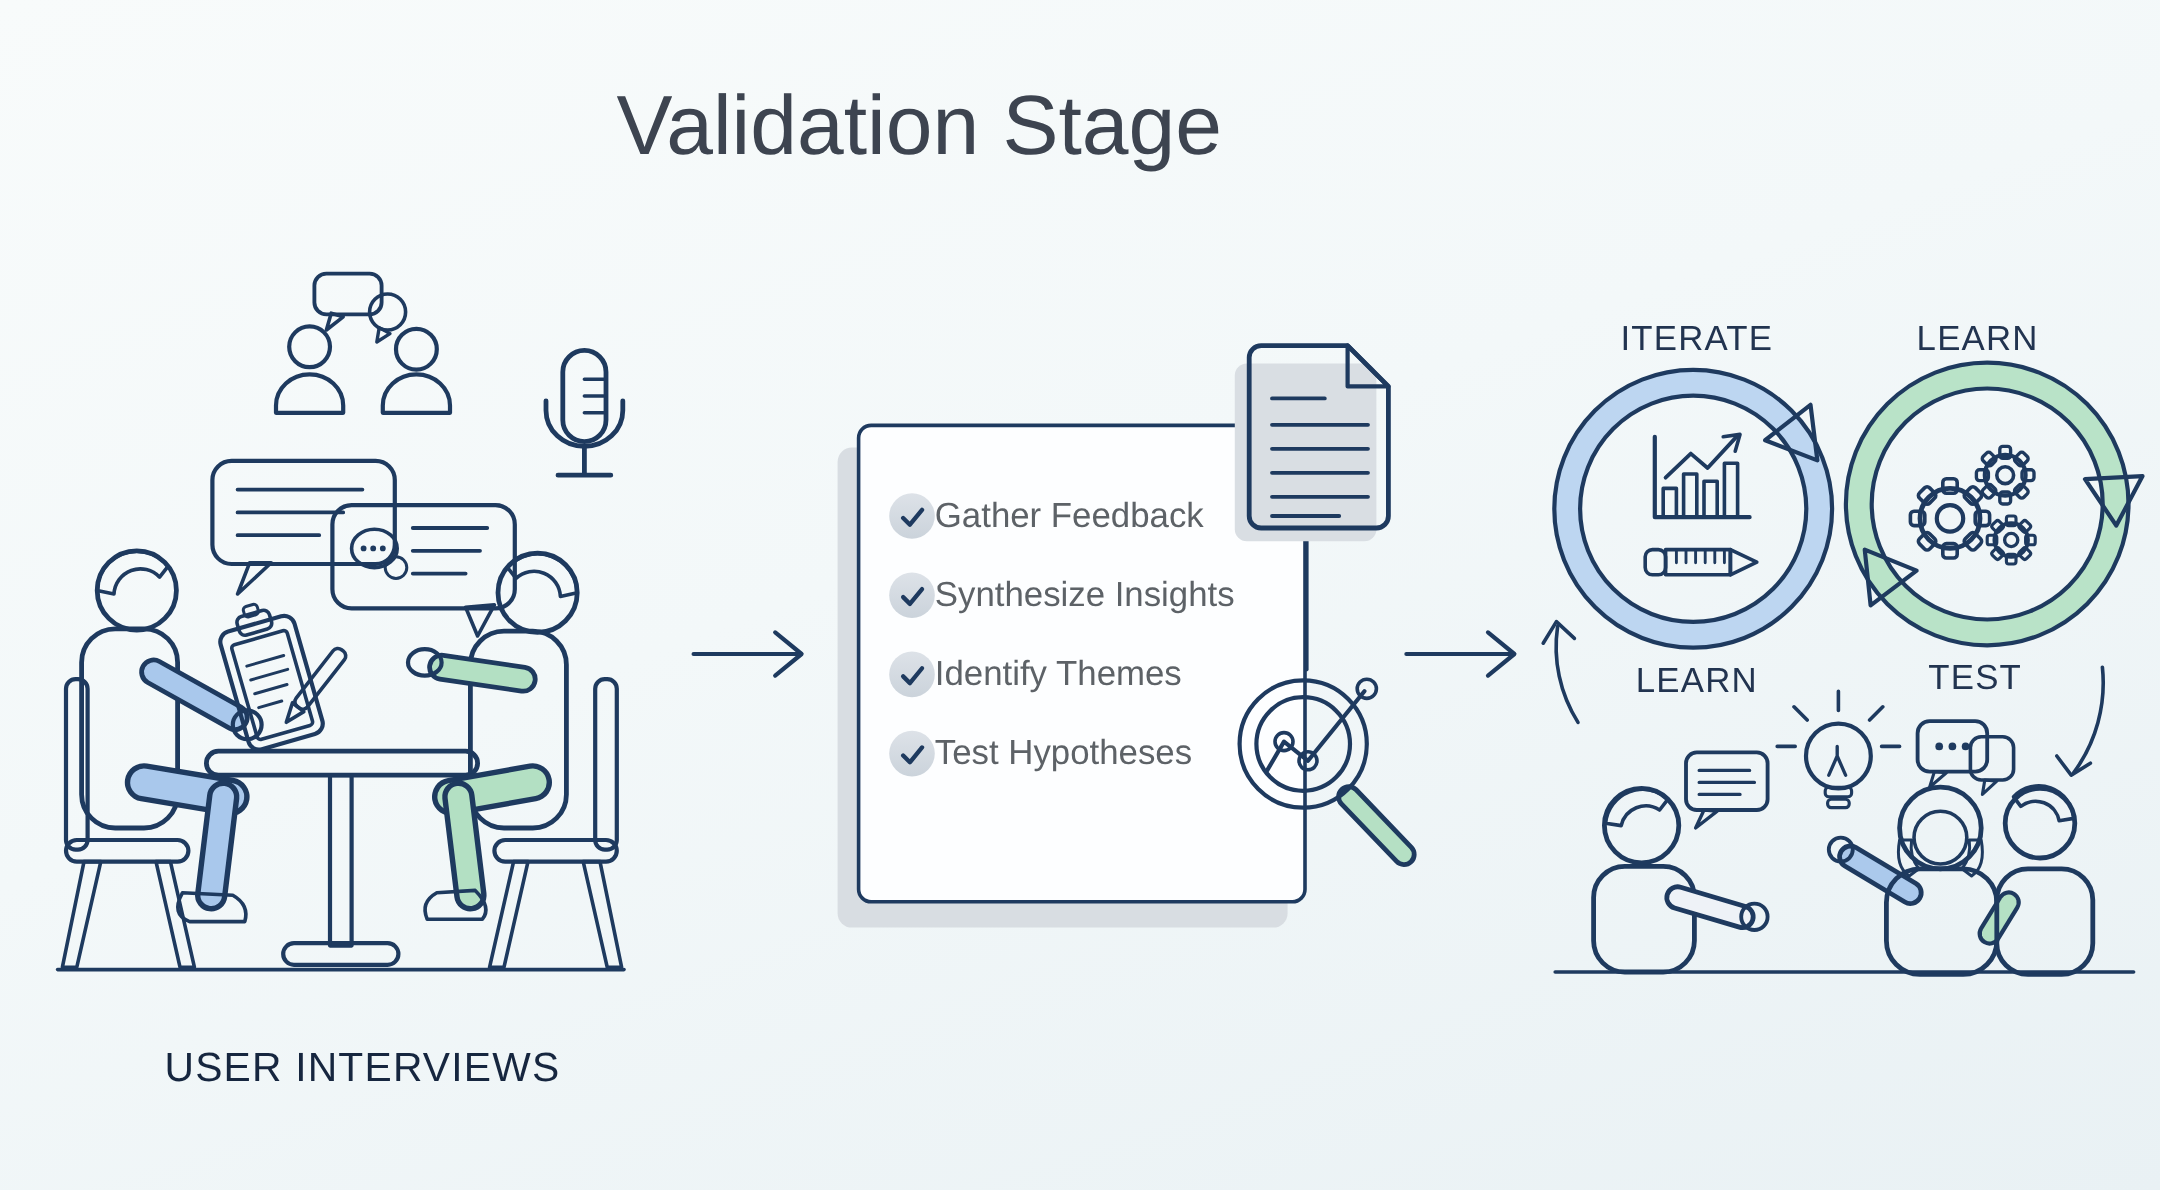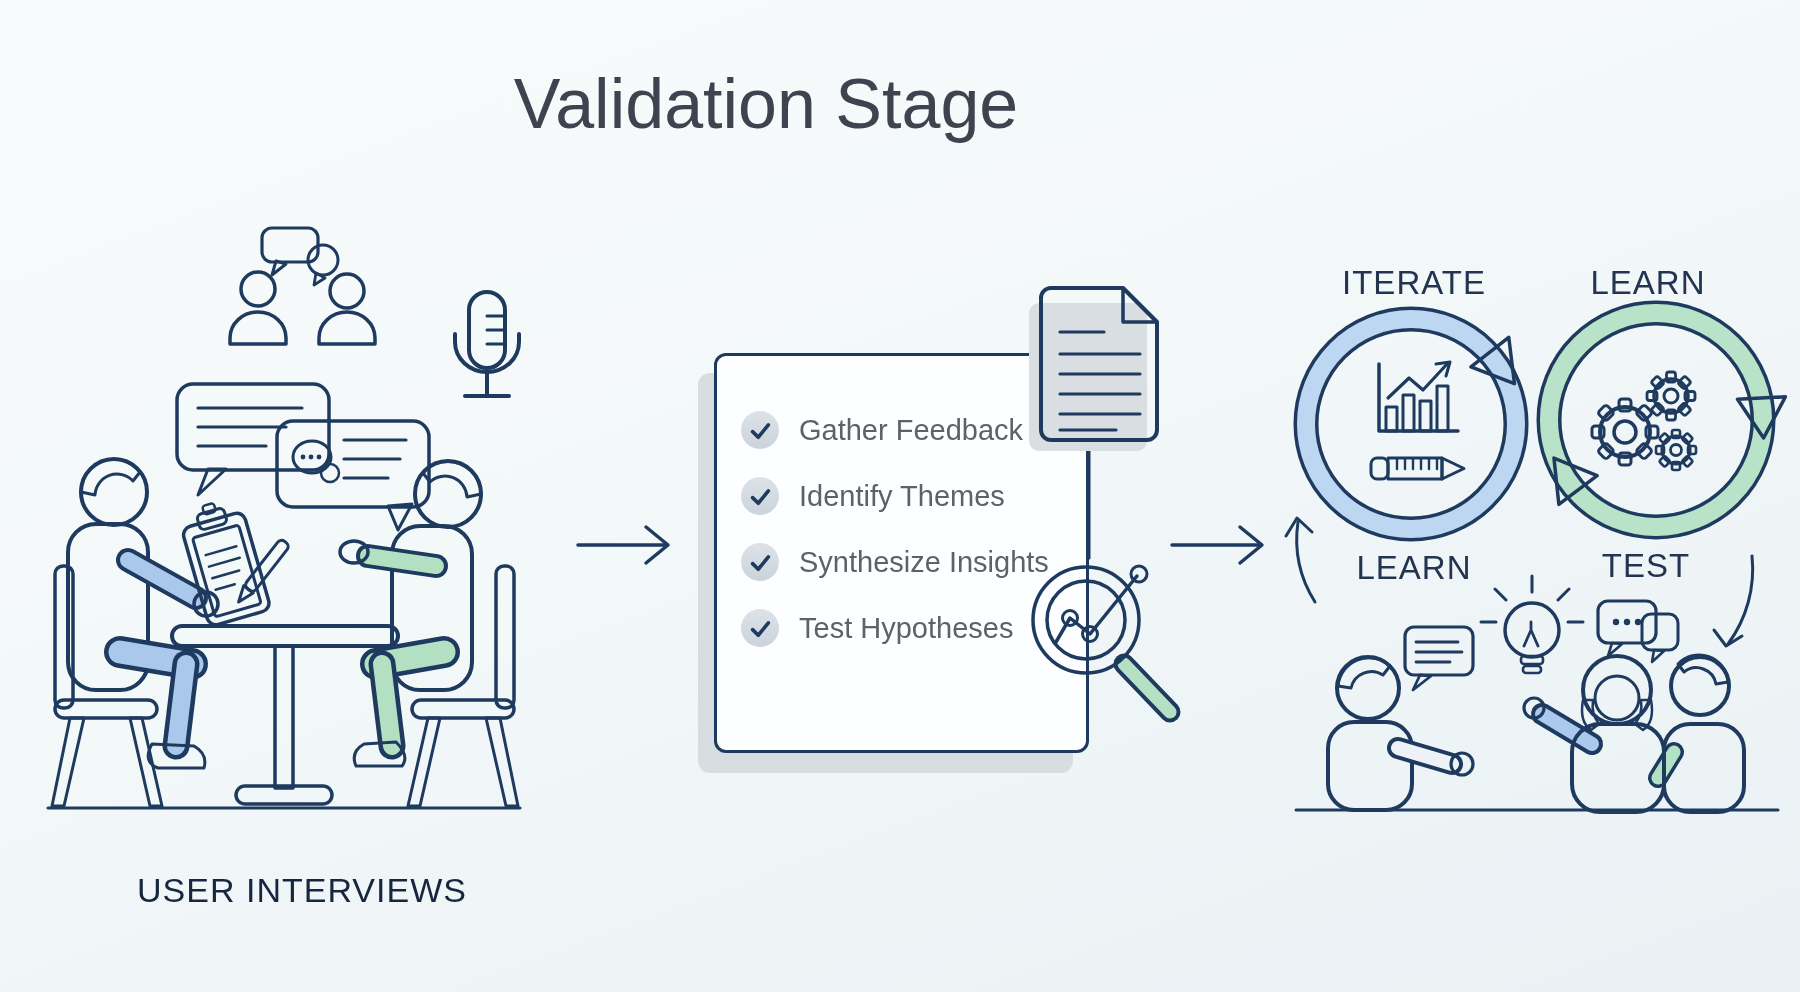--- a/index.html
+++ b/index.html
@@ -11,29 +11,29 @@
   .title{
     position:absolute;left:0;top:64px;width:1532px;text-align:center;
     font-size:70px;font-weight:500;color:#3d4450;letter-spacing:0;
   }
   .section-label{
     position:absolute;transform:translateX(-50%);white-space:nowrap;
     font-size:34px;font-weight:500;color:#16263f;letter-spacing:1px;top:871px;
   }
   .loop-label{
     position:absolute;transform:translate(-50%,-50%);white-space:nowrap;
-    font-size:33px;font-weight:500;color:#223450;letter-spacing:1px;
+    font-size:29px;font-weight:500;color:#223450;letter-spacing:1px;
   }
   .card{
     position:absolute;left:714px;top:353px;width:375px;height:400px;box-sizing:border-box;
     background:#fdfeff;border:3px solid #1e3a5f;border-radius:12px;
     box-shadow:-16px 20px 0 #d8dde2;
     padding:55px 0 0 24px;
   }
-  .check-row{display:flex;align-items:center;gap:20px;height:38px;margin-bottom:28px;}
+  .check-row{display:flex;align-items:center;height:38px;margin-bottom:28px;}
   .check-circle{
     width:38px;height:38px;border-radius:50%;flex:0 0 38px;
     background:linear-gradient(180deg,#dde2e8,#cbd3db);
     display:flex;align-items:center;justify-content:center;
   }
   .check-circle svg{width:27px;height:27px;stroke:#1e3a5f;stroke-width:3.2;fill:none;
     stroke-linecap:round;stroke-linejoin:round;}
   .check-label{font-size:29px;color:#5d6267;white-space:nowrap;}
   .art{position:absolute;left:0;top:0;}
   .ln{stroke:#1e3a5f;stroke-linecap:round;stroke-linejoin:round;fill:none;}
@@ -51,29 +51,29 @@
           </svg>
         </span>
       <span class="check-label">Gather Feedback</span>
     </div>
     <div class="check-row">
       <span class="check-circle">
           <svg viewBox="0 0 24 24">
             <path d="M5 13 l5 5 L19 7"></path>
           </svg>
         </span>
-      <span class="check-label">Identify Themes</span>
+      <span class="check-label">Synthesize Insights</span>
     </div>
     <div class="check-row">
       <span class="check-circle">
           <svg viewBox="0 0 24 24">
             <path d="M5 13 l5 5 L19 7"></path>
           </svg>
         </span>
-      <span class="check-label">Synthesize Insights</span>
+      <span class="check-label">Identify Themes</span>
     </div>
     <div class="check-row">
       <span class="check-circle">
           <svg viewBox="0 0 24 24">
             <path d="M5 13 l5 5 L19 7"></path>
           </svg>
         </span>
       <span class="check-label">Test Hypotheses</span>
     </div>
   </div>

